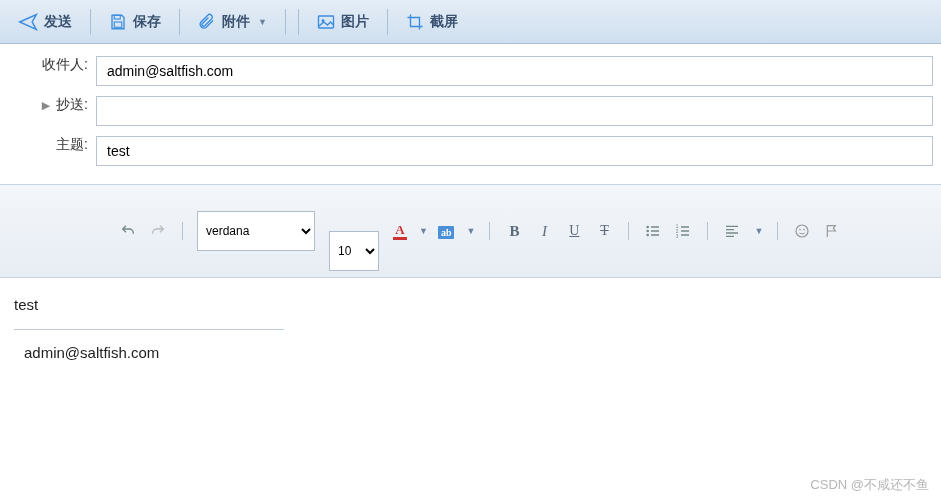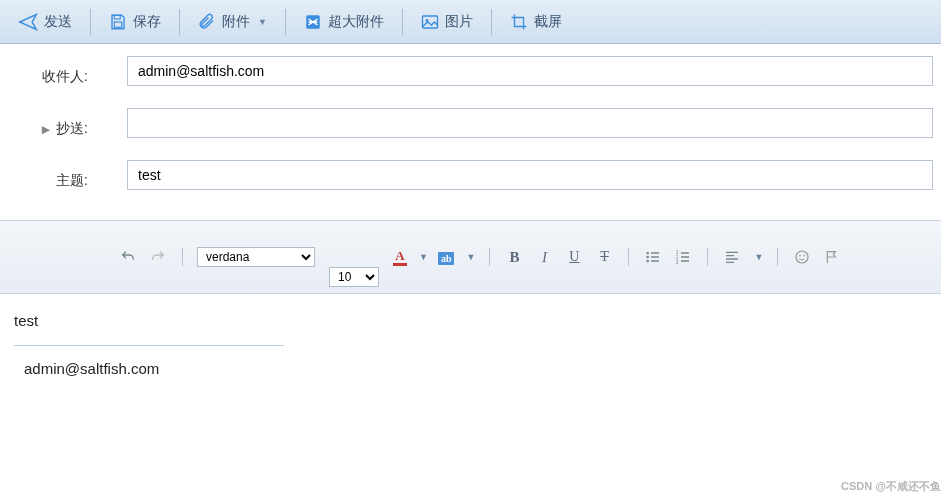--- a/index.html
+++ b/index.html
@@ -1,41 +1,41 @@
 <!DOCTYPE html>
 <html><head>
 <meta charset="utf-8">
 <style>
 * { box-sizing: border-box; margin: 0; padding: 0; }
 body { font-family: "Microsoft YaHei", Arial, sans-serif; font-size: 13px; background: #fff; width: 941px; height: 500px; overflow: hidden; position: relative; }
 .toolbar { height: 44px; background: linear-gradient(#e4edf6, #cfdff0); border-bottom: 1px solid #a9bdd4; display: flex; align-items: center; padding: 0 8px; gap: 4px; }
-.tb-btn { display: flex; align-items: center; gap: 6px; padding: 4px 10px; color: #3a5270; cursor: pointer; font-size: 14px; }
+.tb-btn { display: flex; align-items: center; gap: 6px; padding: 4px 10px; color: #3a5270; cursor: pointer; font-size: 14px; font-weight: bold; }
 .tb-sep { width: 1px; height: 26px; background: #a9bdd4; margin: 0 4px; }
 .icon { display: inline-flex; align-items: center; justify-content: center; }
 .drop-arrow { font-size: 9px; color: #6a829e; margin-left: 2px; }
 .fields { padding: 12px 8px 8px 8px; background: #fff; }
-.field-row { display: flex; align-items: flex-end; margin-bottom: 22px; gap: 31px; }
+.field-row { display: flex; align-items: flex-start; margin-bottom: 10px; }
 .field-label { width: 88px; text-align: right; color: #333; font-size: 14px; padding-right: 8px; display: flex; justify-content: flex-end; align-items: center; gap: 6px; }
 .expand-tri { color: #888; font-size: 11px; cursor: pointer; }
 .field-input { flex: 1; height: 30px; border: 1px solid #b8c4d2; padding: 0 10px; font-size: 14px; outline: none; }
 .editor-bar-wrap { border-top: 1px solid #c7d2df; border-bottom: 1px solid #c7d2df; background: linear-gradient(#f3f6fa, #e7edf4); padding: 6px 0; }
 .editor-bar { display: flex; align-items: center; gap: 14px; padding-left: 118px; }
 .eb-group { display: flex; align-items: center; gap: 10px; }
 .eb-btn { color: #5d6b7d; cursor: pointer; width: 20px; height: 20px; display: inline-flex; align-items: center; justify-content: center; font-size: 14px; }
 .eb-sep { width: 1px; height: 18px; background: #b8c4d2; }
-.font-select { height: 20px; border: 1px solid #b0bcc9; background: #fff; font-size: 12px; padding: 0 4px; }
+.font-select { height: 40px; border: 1px solid #b0bcc9; background: #fff; font-size: 12px; padding: 0 4px; }
 .font-name { width: 118px; }
 .font-size { width: 50px; margin-top: 40px; }
 .color-btn { display: inline-flex; flex-direction: column; align-items: center; cursor: pointer; font-family: serif; font-weight: bold; }
 .color-underline { width: 14px; height: 3px; margin-top: -1px; }
 .bg-btn { background: #4a90d9; color: #fff; padding: 1px 3px; font-size: 10px; font-weight: bold; border-radius: 1px; font-family: Liberation Serif, serif; }
 .editor-body { padding: 18px 14px; font-size: 15px; color: #222; }
 .sig-line { width: 270px; border-top: 1px solid #bcd; margin: 16px 0 14px 0; }
 .sig-text { padding-left: 10px; }
-.watermark { position: absolute; right: 0; bottom: 6px; color: #b7b7b7; font-size: 11px; font-weight: bold; }
+.watermark { position: absolute; right: 12px; bottom: 6px; color: #b7b7b7; font-size: 13px; }
 </style>
 </head>
 <body>
 
 <div class="toolbar">
   <div class="tb-btn">
     <span class="icon">
       <svg width="20" height="20" viewBox="0 0 24 24">
           <path d="M2 12 L22 3 L17 12 L22 21 Z" fill="none" stroke="#3b8de0" stroke-width="1.8"></path>
         </svg>
@@ -57,29 +57,20 @@
   <div class="tb-btn">
     <span class="icon">
       <svg width="18" height="18" viewBox="0 0 24 24">
           <path d="M20 10l-9 9a5 5 0 01-7-7l9-9a3.5 3.5 0 015 5l-9 9a2 2 0 01-3-3l8-8" fill="none" stroke="#3b8de0" stroke-width="1.8"></path>
         </svg>
     </span>
     <span>附件</span>
     <span class="drop-arrow">▼</span>
   </div>
   <div class="tb-sep"></div>
-  <div class="tb-btn">
-    <span class="icon">
-      <svg width="18" height="18" viewBox="0 0 24 24">
-          <rect x="3" y="3" width="18" height="18" rx="2" fill="#3b8de0"></rect>
-          <path d="M6 8 L18 16 M6 12 L18 12 M6 16 L18 8" stroke="#fff" stroke-width="2"></path>
-        </svg>
-    </span>
-    <span>超大附件</span>
-  </div>
   <div class="tb-sep"></div>
   <div class="tb-btn">
     <span class="icon">
       <svg width="18" height="18" viewBox="0 0 24 24">
           <rect x="2" y="4" width="20" height="16" rx="1" fill="none" stroke="#3b8de0" stroke-width="1.8"></rect>
           <circle cx="8" cy="10" r="2" fill="#3b8de0"></circle>
           <path d="M2 18 L9 12 L14 16 L18 12 L22 16" fill="none" stroke="#3b8de0" stroke-width="1.8"></path>
         </svg>
     </span>
     <span>图片</span>

